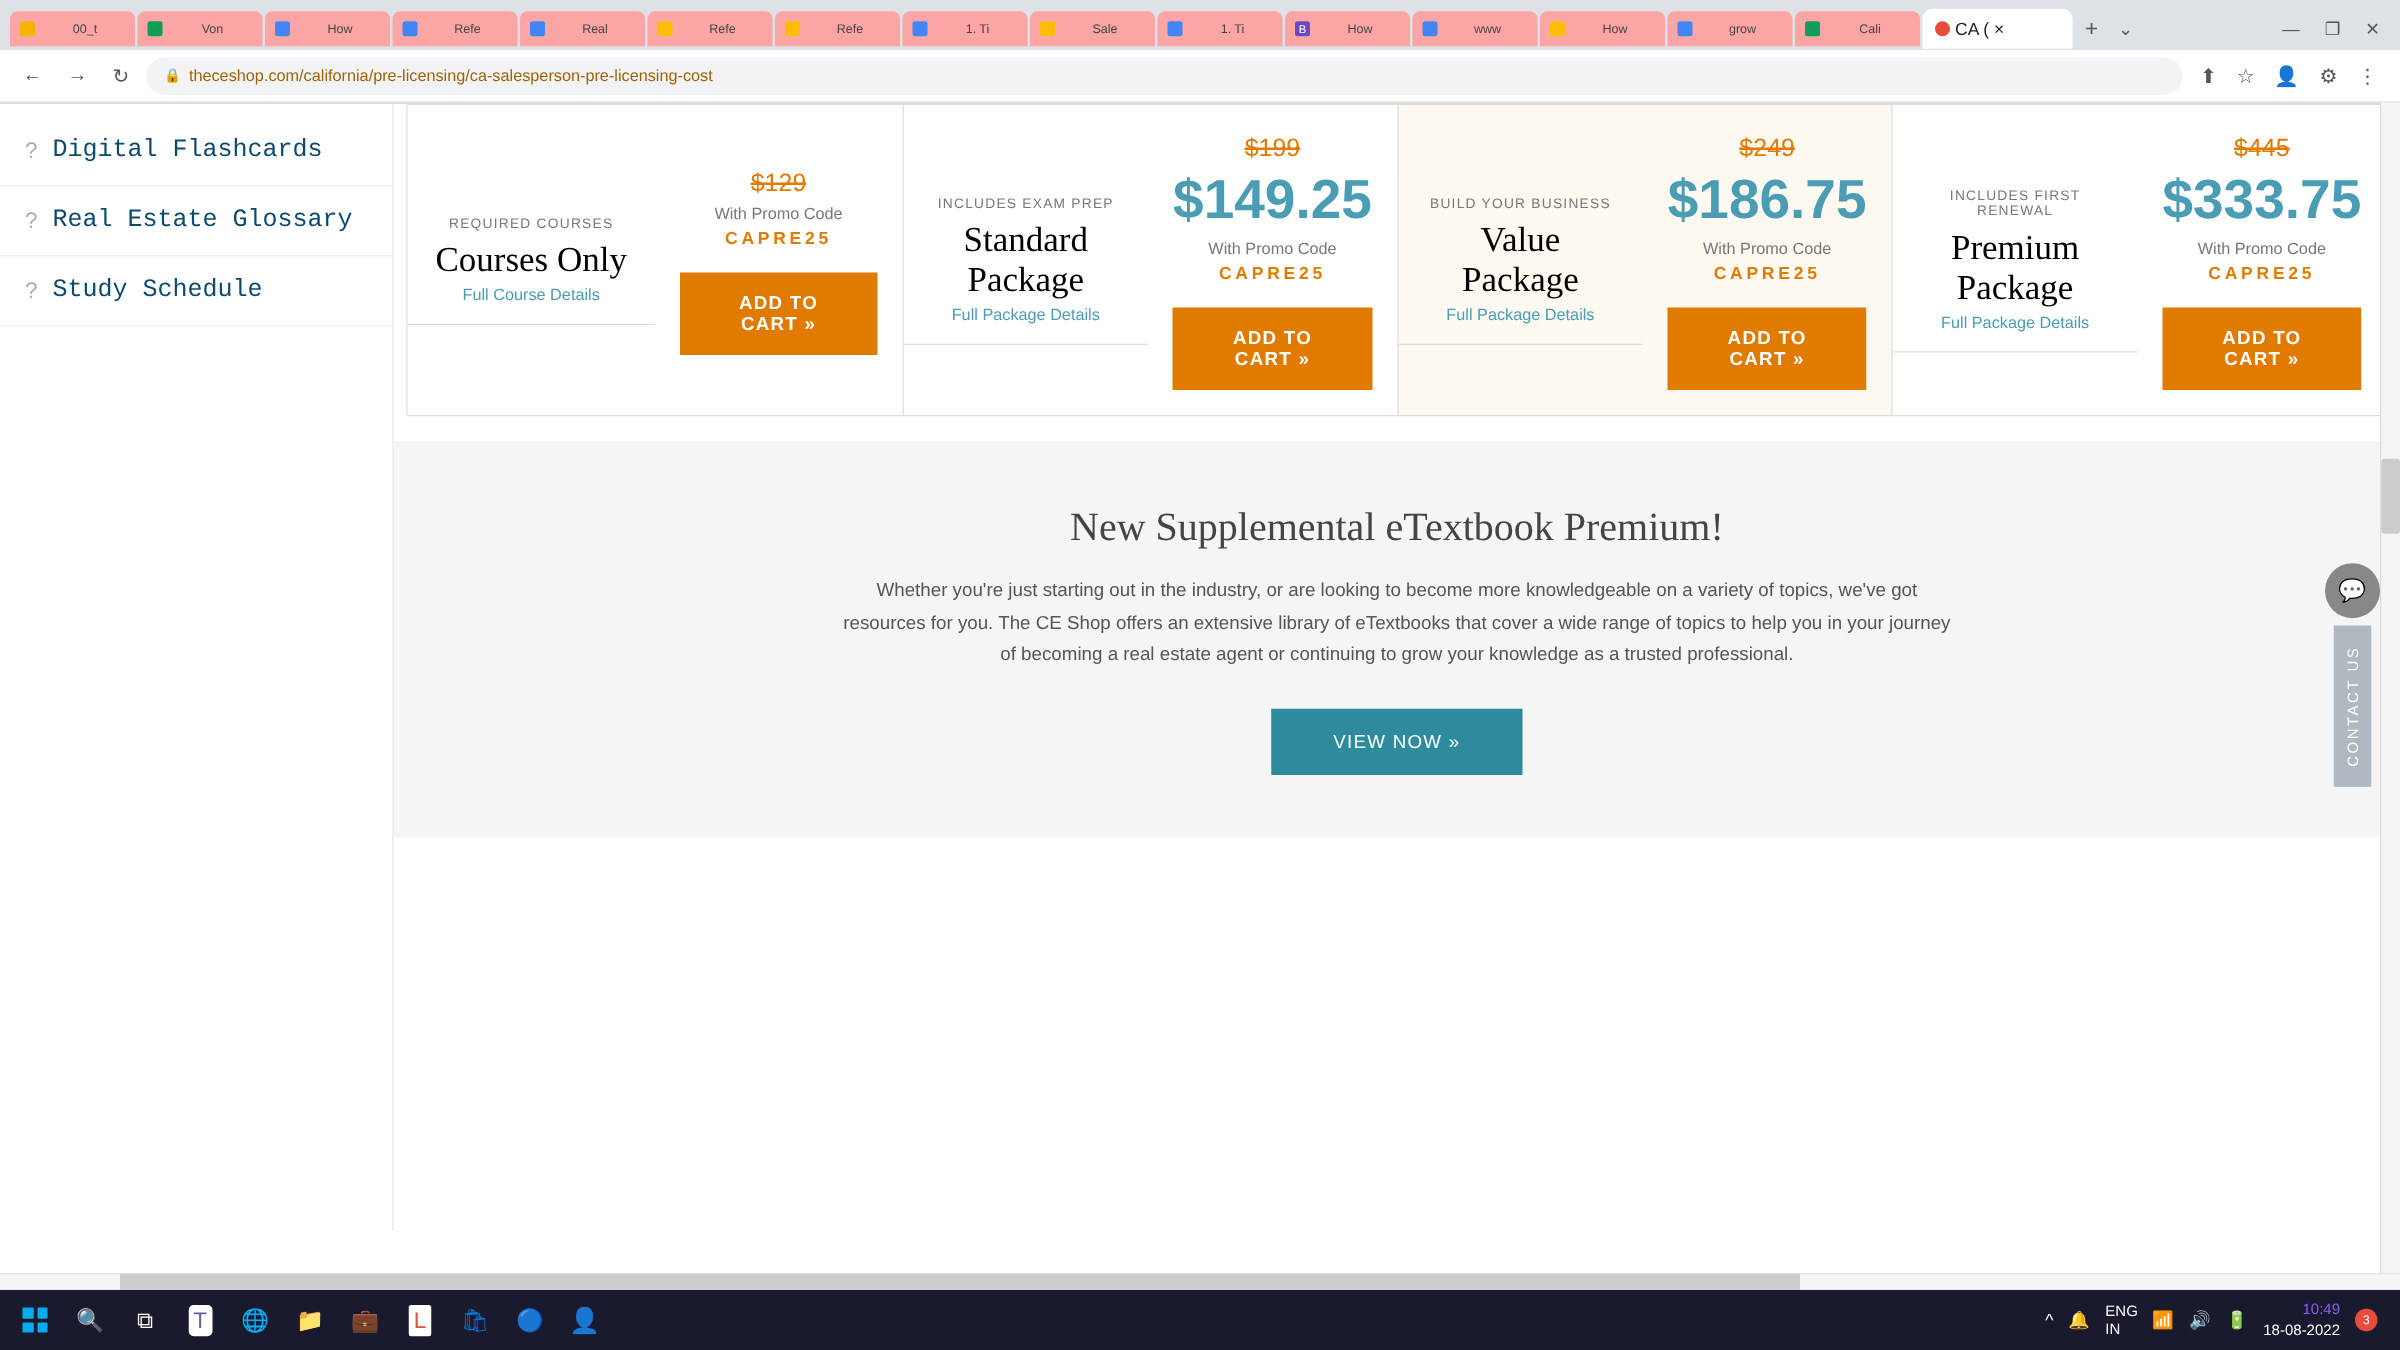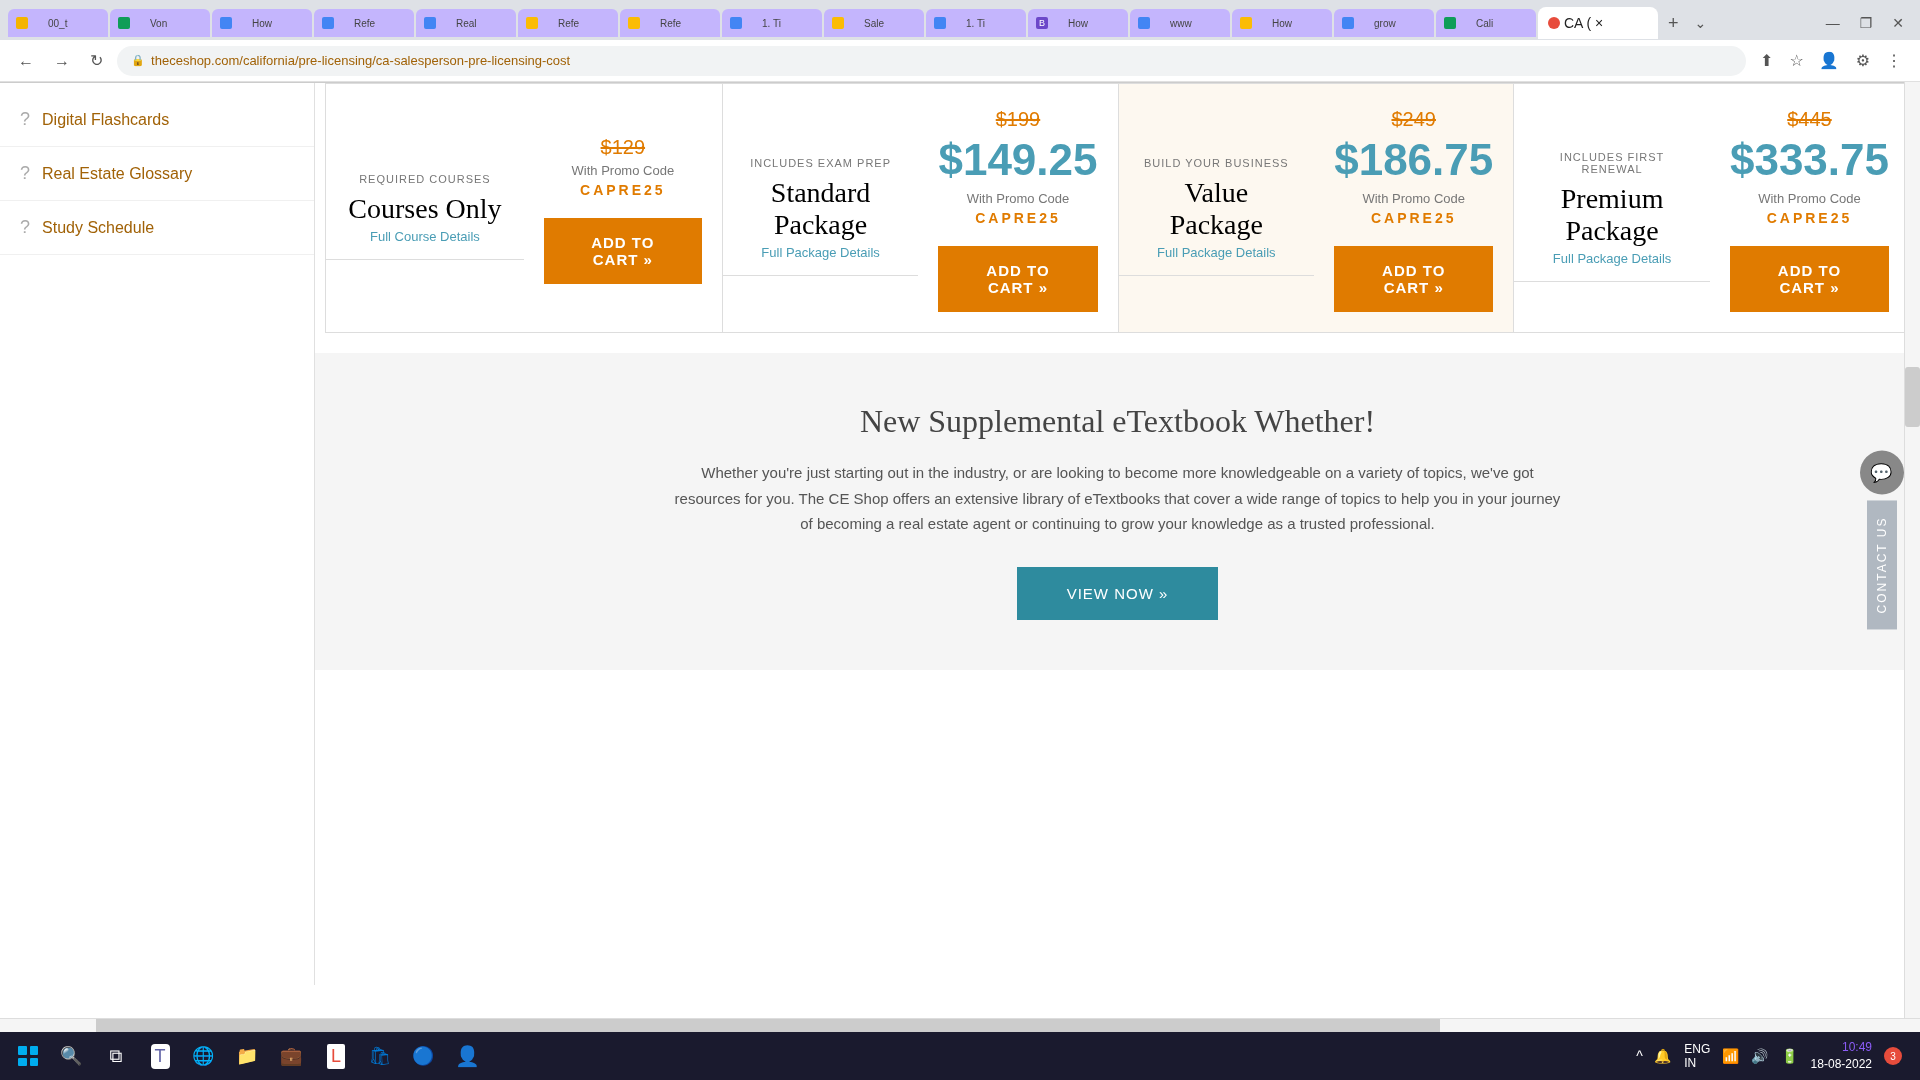--- a/index.html
+++ b/index.html
@@ -69,24 +69,25 @@
     .toolbar-icons { display: flex; gap: 4px; align-items: center; }
     .toolbar-icon { font-size: 16px; color: #555; cursor: pointer; padding: 4px 6px; border-radius: 50%; }
     .mini-tab {
       display: flex;
       align-items: center;
       padding: 3px 8px;
       border-radius: 6px 6px 0 0;
       font-size: 10px;
       color: #444;
       height: 28px;
-      gap: 20px;
+      gap: 8px;
       min-width: 100px;
       max-width: 140px;
-      background: #c4b5fd;
+      background: #fca5a5;
+      text-align: center;
     }
     .mini-tab-favicon { width: 12px; height: 12px; border-radius: 2px; flex-shrink: 0; }
     .mini-tab-label { flex: 1; overflow: hidden; text-overflow: ellipsis; white-space: nowrap; }
 
     
     .page-content {
       display: flex;
       width: 100%;
       height: calc(1080px - 82px - 48px - 48px);
       overflow: hidden;
@@ -104,21 +105,21 @@
       display: flex;
       align-items: center;
       padding: 16px 20px;
       gap: 12px;
       cursor: pointer;
       border-bottom: 1px solid #f0f0f0;
       color: #444;
       font-size: 16px;
     }
     .sidebar-icon { font-size: 18px; color: #aaa; flex-shrink: 0; }
-    .sidebar-label { font-size: 16px; color: #a16207; }
+    .sidebar-label { font-size: 20px; color: #0c4a6e; font-family: Liberation Mono, monospace; }
 
     
     .main-content {
       flex: 1;
       overflow-y: auto;
       background: #fff;
     }
 
     
     .pricing-table {
@@ -535,21 +536,21 @@
           <div class="new-price">$333.75</div>
           <div class="promo-label">With Promo Code</div>
           <div class="promo-code">CAPRE25</div>
           <button class="add-to-cart-btn">ADD TO CART »</button>
         </div>
       </div>
 
     </div>
 
     <div class="supplemental-section">
-      <h2 class="supp-title">New Supplemental eTextbook Whether!</h2>
+      <h2 class="supp-title">New Supplemental eTextbook Premium!</h2>
       <p class="supp-desc">Whether you're just starting out in the industry, or are looking to become more knowledgeable on a variety of topics, we've got resources for you. The CE Shop offers an extensive library of eTextbooks that cover a wide range of topics to help you in your journey of becoming a real estate agent or continuing to grow your knowledge as a trusted professional.</p>
       <button class="view-now-btn">VIEW NOW »</button>
     </div>
 
   </div>
 </div>
 
 <div class="contact-sidebar" style="right: 16px;">
   <div class="chat-bubble">💬</div>
   <div class="contact-us-label">CONTACT US</div>

